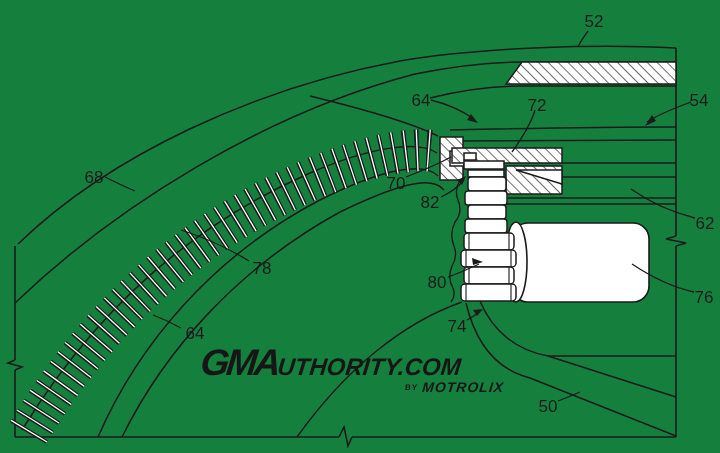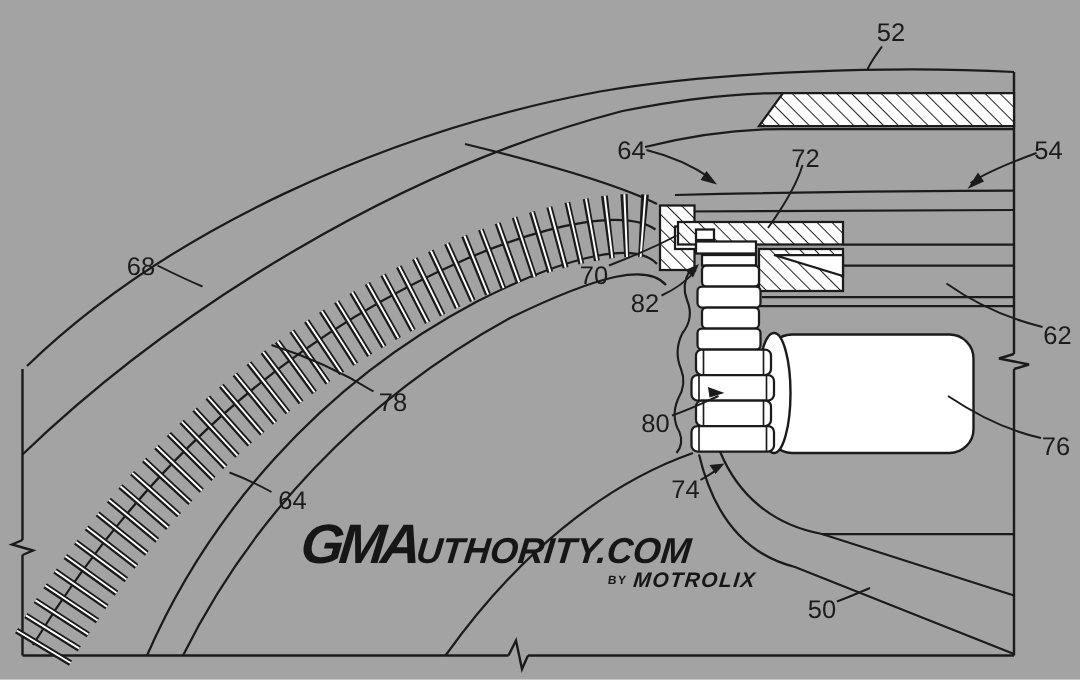--- a/index.html
+++ b/index.html
@@ -1,17 +1,17 @@
 <!DOCTYPE html>
 <html><head>
 <meta charset="utf-8">
 <style>
   html,body{margin:0;padding:0;background:#e8e8e8;}
   .stage{
-    position:relative;width:720px;height:453px;background:#a3a3a3;
+    position:relative;width:720px;height:453px;background:#15803d;
     font-family:"Liberation Sans",sans-serif;overflow:hidden;margin:0 auto;
   }
   svg{position:absolute;left:0;top:0;}
   .ref-num{
     font-family:"Liberation Sans",sans-serif;
     font-size:17px;fill:#1b1b1b;
   }
   .watermark{
     position:absolute;left:200px;top:344px;width:306px;
     color:#161616;transform:skewX(-6deg);user-select:none;

